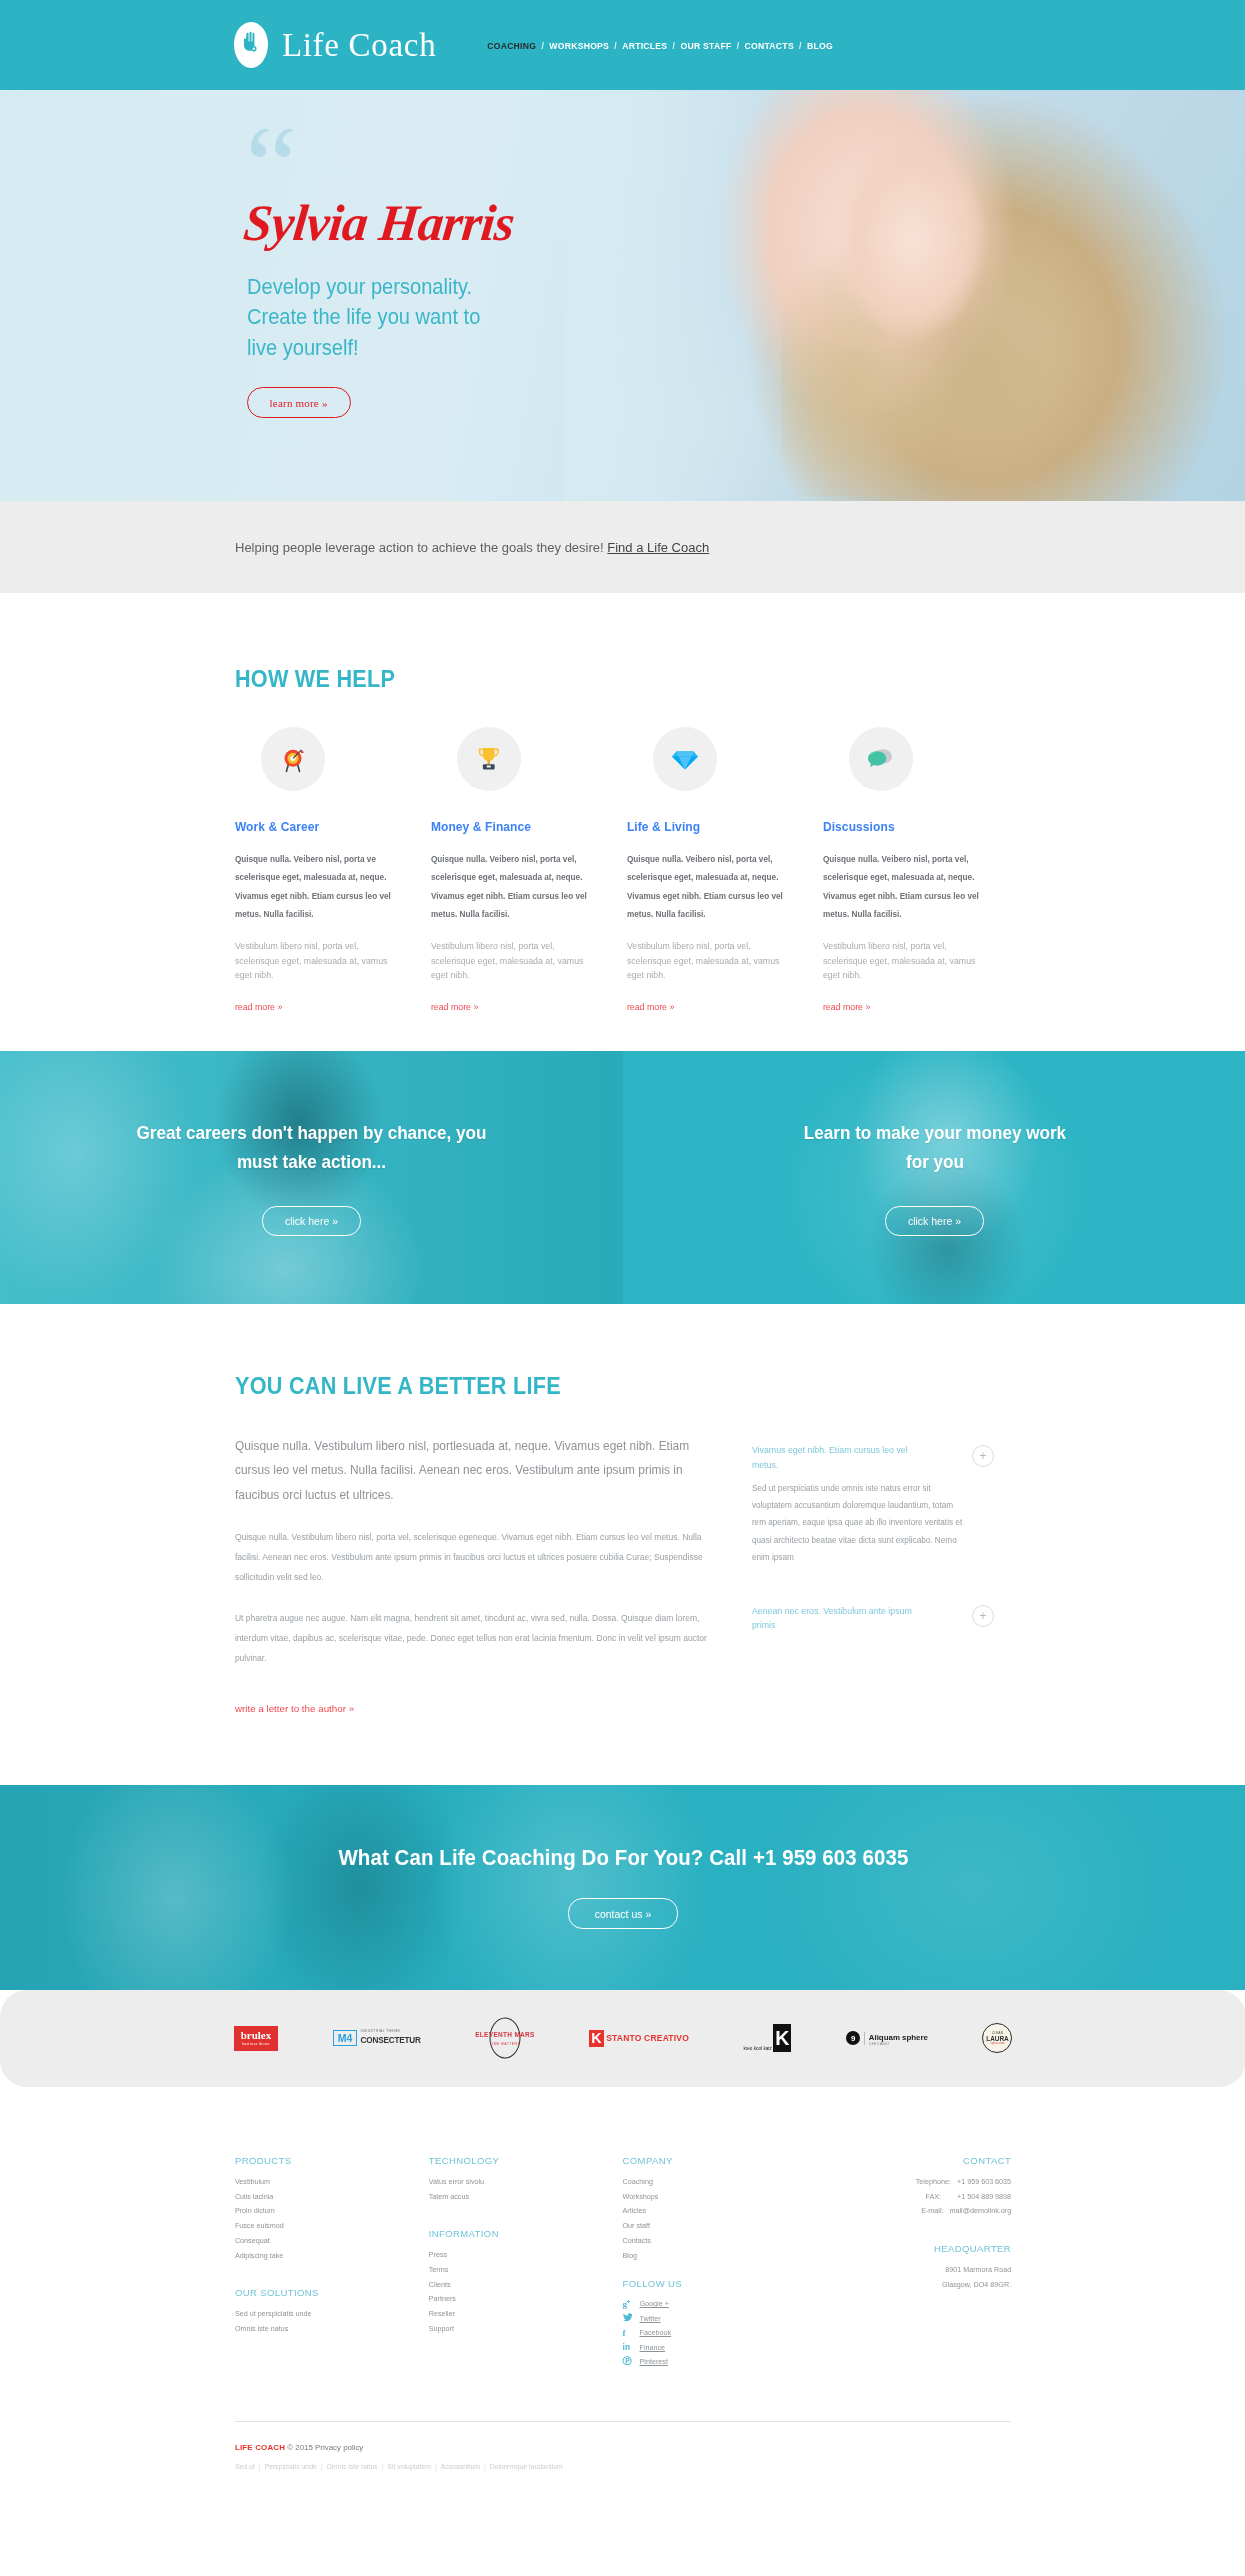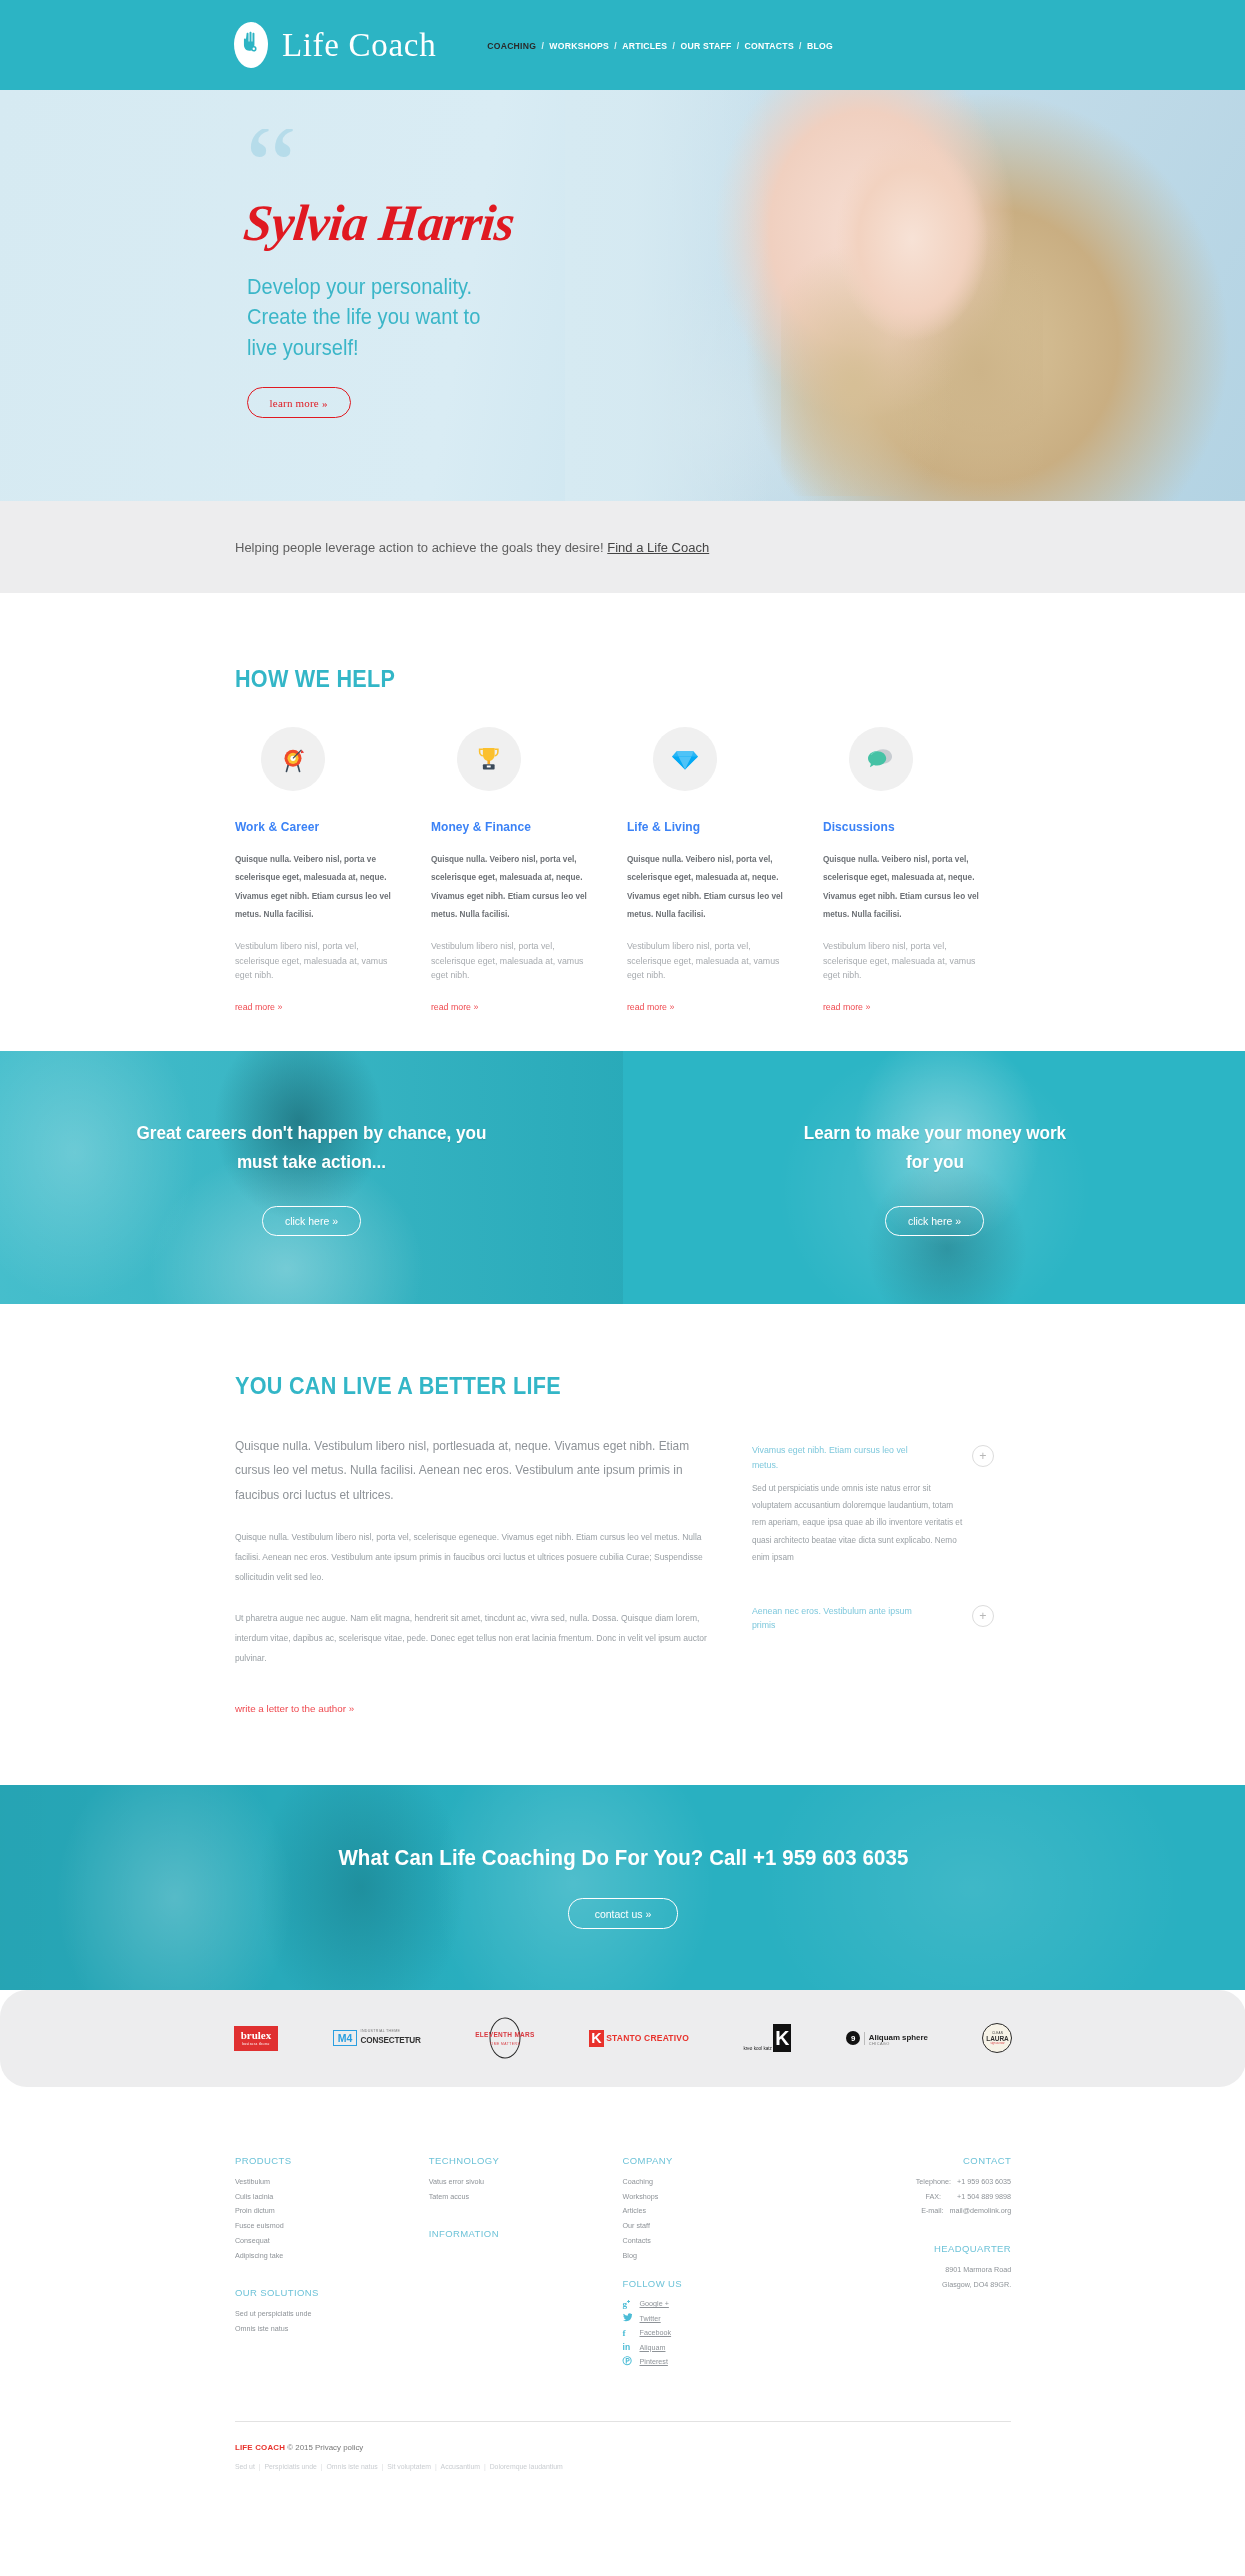--- a/index.html
+++ b/index.html
@@ -677,20 +677,28 @@
       </div>
 
       <div class="fcol c2">
         <div class="fhead">TECHNOLOGY</div>
         <div class="flist">
           <a href="#">Vatus error sivolu</a>
           <a href="#">Tatem accus</a>
         </div>
         <div class="fgap"></div>
         <div class="fhead">INFORMATION</div>
+        <div class="flist">
+          <a href="#">Press</a>
+          <a href="#">Terms</a>
+          <a href="#">Clients</a>
+          <a href="#">Partners</a>
+          <a href="#">Reseller</a>
+          <a href="#">Support</a>
+        </div>
       </div>
 
       <div class="fcol c3">
         <div class="fhead">COMPANY</div>
         <div class="flist">
           <a href="#">Coaching</a>
           <a href="#">Workshops</a>
           <a href="#">Articles</a>
           <a href="#">Our staff</a>
           <a href="#">Contacts</a>
@@ -710,21 +718,21 @@
                 </svg>
             </span>
             <span class="social-lbl">Twitter</span>
           </div>
           <div class="social-row">
             <span class="social-ico">f</span>
             <span class="social-lbl">Facebook</span>
           </div>
           <div class="social-row">
             <span class="social-ico" style="font-family:'Liberation Sans',sans-serif;font-size:8.5px">in</span>
-            <span class="social-lbl">Aliquam</span>
+            <span class="social-lbl">Finance</span>
           </div>
           <div class="social-row">
             <span class="social-ico">Ⓟ</span>
             <span class="social-lbl">Pinterest</span>
           </div>
         </div>
       </div>
 
       <div class="fcol c4">
         <div class="fhead">CONTACT</div>

